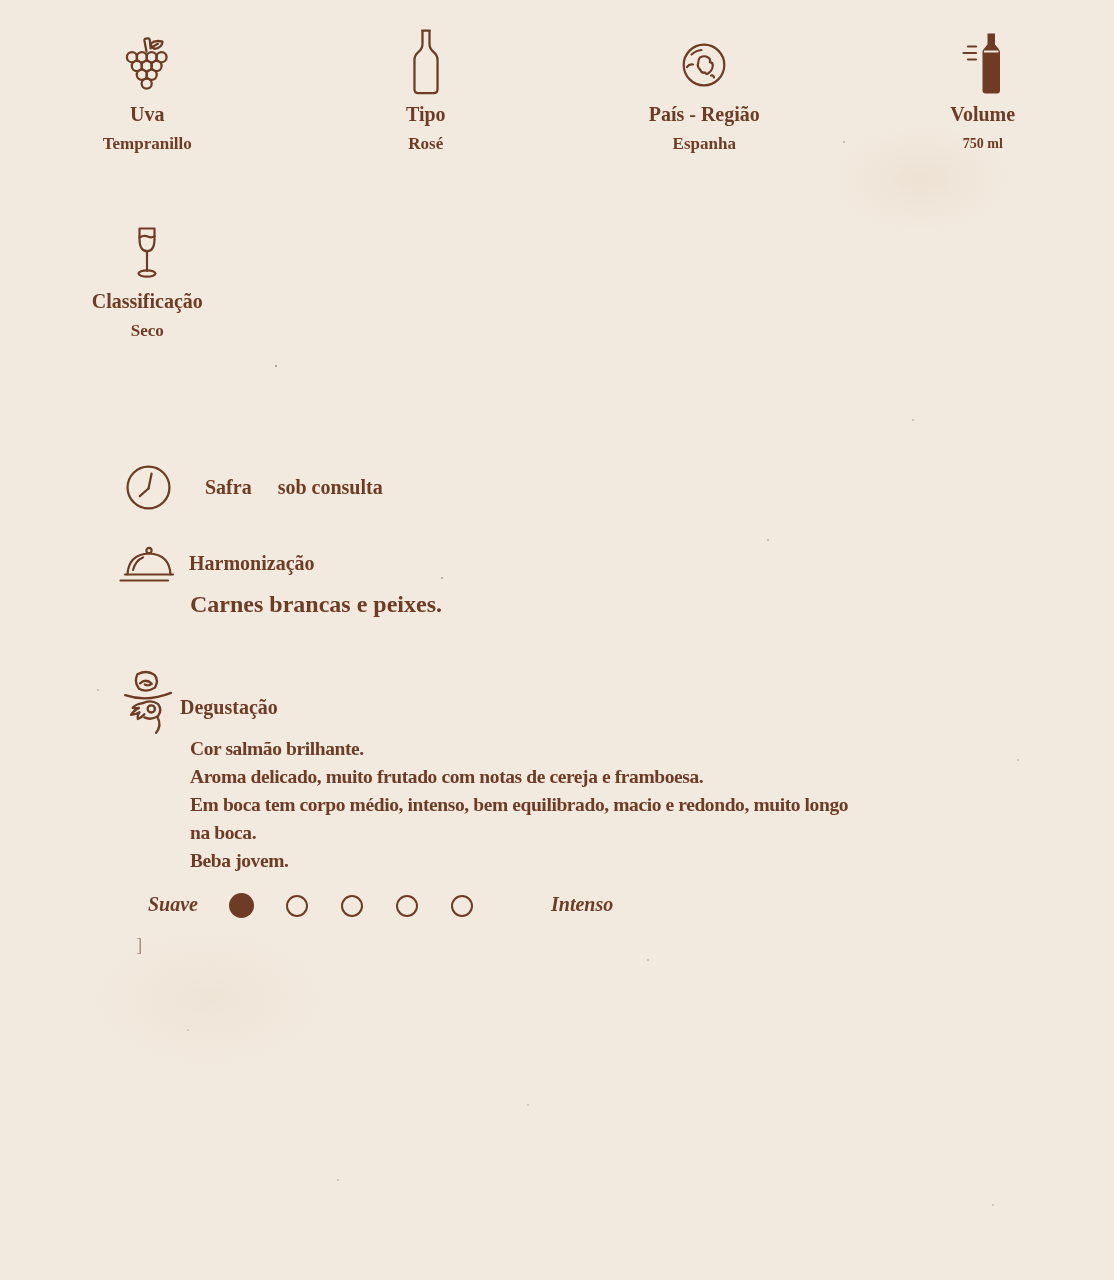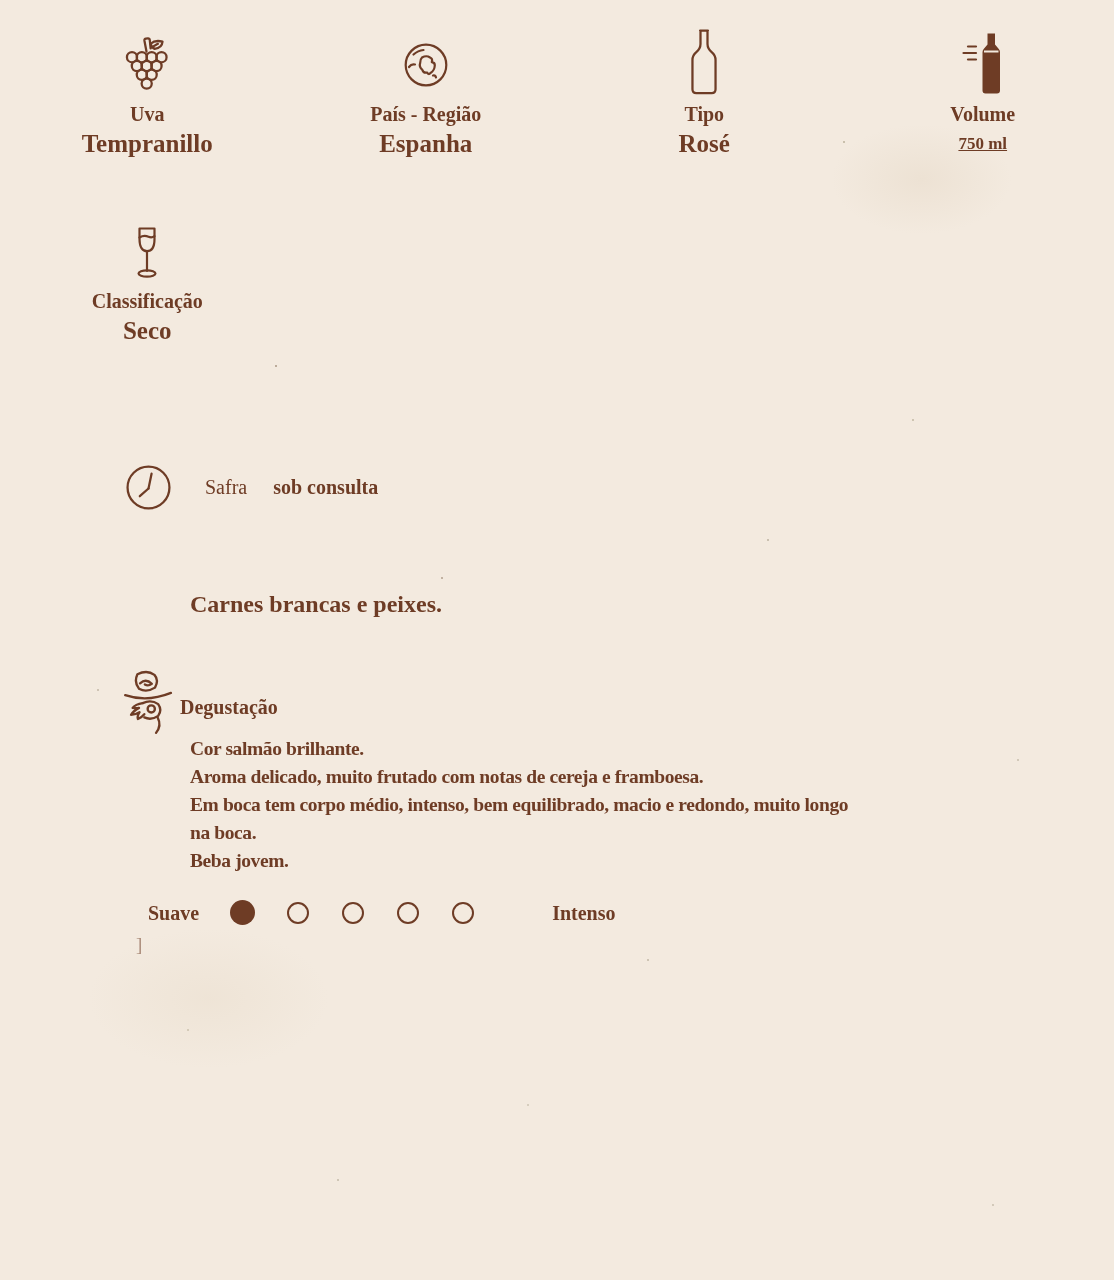--- a/index.html
+++ b/index.html
@@ -46,42 +46,42 @@
   .fillink{fill:var(--ink);stroke:none;}
 
   
   .attr-grid{
     position:absolute;top:26px;left:0;width:1114px;
     display:grid;grid-template-columns:repeat(4,1fr);row-gap:58px;
   }
   .attr-cell{display:flex;flex-direction:column;align-items:center;}
   .attr-icon{height:70px;display:flex;align-items:flex-end;justify-content:center;}
   .attr-label{margin-top:7px;font-size:20px;font-weight:bold;line-height:22px;white-space:nowrap;}
-  .attr-value{margin-top:8px;font-size:25px;font-weight:bold;line-height:22px;white-space:nowrap;}
-  .attr-value.small{font-size:17px;text-decoration:underline;}
+  .attr-value{margin-top:8px;font-size:17px;font-weight:bold;line-height:22px;white-space:nowrap;}
+  .attr-value.small{font-size:14px;}
 
   
   .safra-row{position:absolute;top:464px;left:117px;display:flex;align-items:center;}
-  .safra-label{font-size:20px;font-weight:normal;margin-left:33px;}
+  .safra-label{font-size:20px;font-weight:bold;margin-left:33px;}
   .safra-value{font-size:20px;font-weight:bold;margin-left:26px;text-align:right;}
 
   .harm-header{position:absolute;top:546px;left:110px;display:flex;align-items:center;}
   .harm-label{font-size:20px;font-weight:bold;margin-left:11px;position:relative;top:-2px;}
   .harm-value{position:absolute;top:591px;left:182px;font-size:24px;font-weight:bold;}
 
   .deg-icon{position:absolute;top:669px;left:111px;}
   .deg-label{position:absolute;top:696px;left:172px;font-size:20px;font-weight:bold;}
   .deg-text{
     position:absolute;top:735px;left:182px;width:815px;
     font-size:19.5px;font-weight:bold;line-height:28px;
     letter-spacing:-0.4px;white-space:pre-line;
   }
 
   
-  .scale-row{position:absolute;top:893px;left:140px;display:flex;align-items:flex-end;height:32px;}
+  .scale-row{position:absolute;top:893px;left:140px;display:flex;align-items:flex-start;height:32px;font-style:italic;}
   .scale-min{font-size:20px;font-weight:bold;}
   .scale-max{font-size:20px;font-weight:bold;margin-left:45px;}
   .dots{display:flex;align-items:center;margin-left:31px;}
   .dot{
     width:22px;height:22px;border-radius:50%;
     border:2.8px solid var(--ink);
     margin-right:33px;background:transparent;
   }
   .dot.filled{width:25px;height:25px;background:var(--ink);border-width:0;margin-right:32px;}
 
@@ -115,45 +115,45 @@
               <circle cx="27.5" cy="37.5" r="4.9"></circle>
             <circle cx="22.7" cy="46" r="4.9"></circle>
           </g>
         </svg>
       </div>
       <div class="attr-label">Uva</div>
       <div class="attr-value">Tempranillo</div>
     </div>
 
     <div class="attr-cell">
+      <div class="attr-icon icon">
+        <svg width="36" height="68" viewBox="0 0 34 66">
+          <g class="stroke">
+            <path d="M13.2 2.5 H20.8 M13.6 2.5 V15.5 C13.6 19.5 11.5 21.8 9.3 23.6 C6.8 25.7 5.8 27.8 5.8 31 V59.5 C5.8 62 7.3 63.2 9.5 63.2 H24.5 C26.7 63.2 28.2 62 28.2 59.5 V31 C28.2 27.8 27.2 25.7 24.7 23.6 C22.5 21.8 20.4 19.5 20.4 15.5 V2.5"></path>
+          </g>
+        </svg>
+      </div>
+      <div class="attr-label">Tipo</div>
+      <div class="attr-value">Rosé</div>
+    </div>
+
+    <div class="attr-cell">
       <div class="attr-icon icon" style="padding-bottom:8px">
         <svg width="46" height="46" viewBox="0 0 46 46">
           <g class="stroke" stroke-width="2">
             <circle cx="23" cy="23" r="20.3"></circle>
             <path d="M19 15.5 Q23.5 13 27 15.5 Q30 16.5 28.8 20.2 Q32 20.5 31.8 23.5 Q31.5 28.5 27.5 31 Q25.5 33.3 24.2 30.5 Q20.5 31.5 19.3 27.8 Q15.8 24.5 17.2 20.8 Q17.2 17.3 19 15.5 Z"></path>
             <path d="M10.5 12.5 Q15 8.5 20.5 8"></path>
             <path d="M6 25 Q8.5 21.5 12 22.5"></path>
             <path d="M30 33.5 Q32.5 33 33 35.5"></path>
           </g>
         </svg>
       </div>
       <div class="attr-label">País - Região</div>
       <div class="attr-value">Espanha</div>
-    </div>
-
-    <div class="attr-cell">
-      <div class="attr-icon icon">
-        <svg width="36" height="68" viewBox="0 0 34 66">
-          <g class="stroke">
-            <path d="M13.2 2.5 H20.8 M13.6 2.5 V15.5 C13.6 19.5 11.5 21.8 9.3 23.6 C6.8 25.7 5.8 27.8 5.8 31 V59.5 C5.8 62 7.3 63.2 9.5 63.2 H24.5 C26.7 63.2 28.2 62 28.2 59.5 V31 C28.2 27.8 27.2 25.7 24.7 23.6 C22.5 21.8 20.4 19.5 20.4 15.5 V2.5"></path>
-          </g>
-        </svg>
-      </div>
-      <div class="attr-label">Tipo</div>
-      <div class="attr-value">Rosé</div>
     </div>
 
     <div class="attr-cell">
       <div class="attr-icon icon">
         <svg width="46" height="64" viewBox="0 0 46 64">
           <path class="fillink" d="M27.5 1.5 H35 V12.5 L38.8 17 Q40 18.5 40 20.3 V58.5 Q40 61.5 37 61.5 H25.5 Q22.5 61.5 22.5 58.5 V20.3 Q22.5 18.5 23.7 17 L27.5 12.5 Z"></path>
           <path d="M24 19.5 H38.5" stroke="#f3eadf" stroke-width="2" fill="none"></path>
           <g class="stroke" stroke-width="2.6">
             <path d="M8 14.5 H16"></path>
             <path d="M3.5 21 H16"></path>
@@ -192,20 +192,34 @@
           <circle cx="23" cy="23" r="20.5"></circle>
           <path d="M23 24 L26 9.5"></path>
           <path d="M23 24 L14.5 31.5"></path>
         </g>
       </svg>
     </span>
     <span class="safra-label">Safra</span>
     <span class="safra-value">sob consulta</span>
   </div>
 
+  <div class="harm-header">
+    <span class="icon">
+      <svg width="60" height="38" viewBox="0 0 60 38">
+        <g class="stroke" stroke-width="2.3">
+          <circle cx="31" cy="4.5" r="2.6"></circle>
+          <path d="M9.5 28.5 Q10.5 8.5 31 7.5 Q51.5 8.5 52.5 28.5"></path>
+          <path d="M7 28.5 H55"></path>
+          <path d="M2.5 34.5 H50"></path>
+          <path d="M15 24 Q17.5 14.5 25 11.5"></path>
+        </g>
+      </svg>
+    </span>
+    <span class="harm-label">Harmonização</span>
+  </div>
   <div class="harm-value">Carnes brancas e peixes.</div>
 
   <span class="icon deg-icon">
     <svg width="56" height="66" viewBox="0 0 52 62">
       <g class="stroke" stroke-width="2">
         <path d="M17 5 Q26 0.5 33 5.5 Q37.5 10.5 33.5 17.5 Q25.5 22.5 18.5 18.5 Q13.5 12.5 17 5 Z"></path>
         <path d="M19.5 13.5 Q25 8.5 30.5 14 Q27 16.5 24 14.5"></path>
         <path d="M5.5 24.5 Q26 31.5 48.5 22.5"></path>
         <path d="M22 32 Q30 28.5 36.5 33 Q40.5 38.5 36.5 44 Q30 48.5 23.5 45.5"></path>
         <circle cx="30" cy="37.5" r="3.4"></circle>

